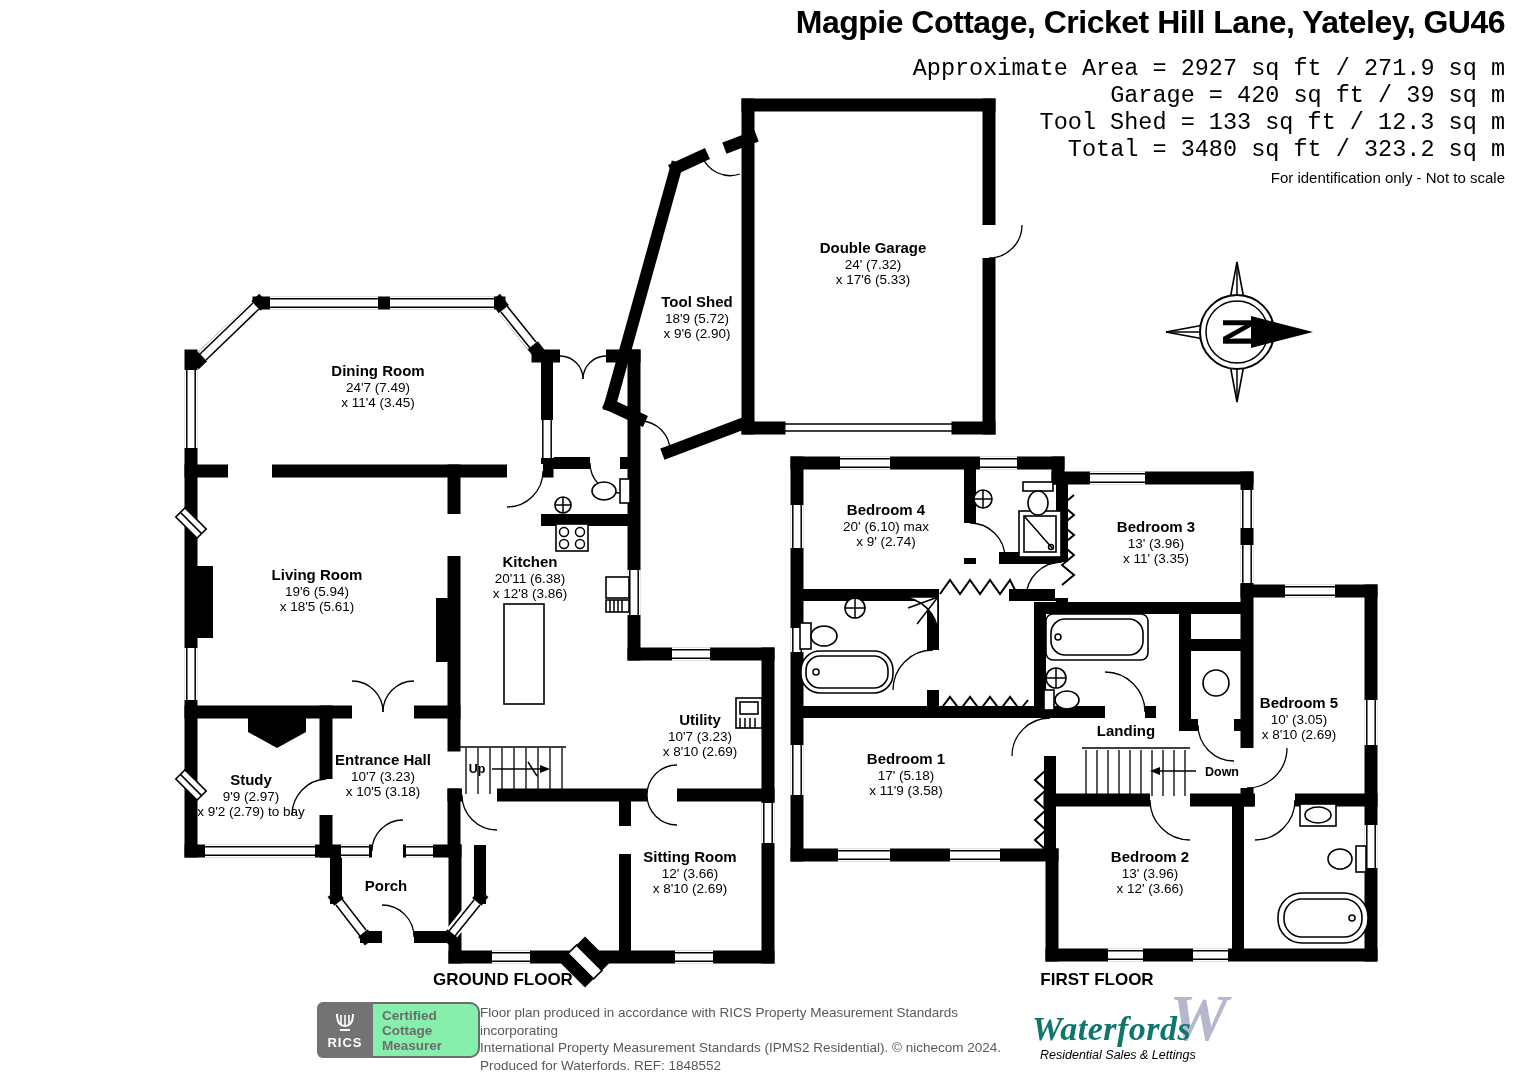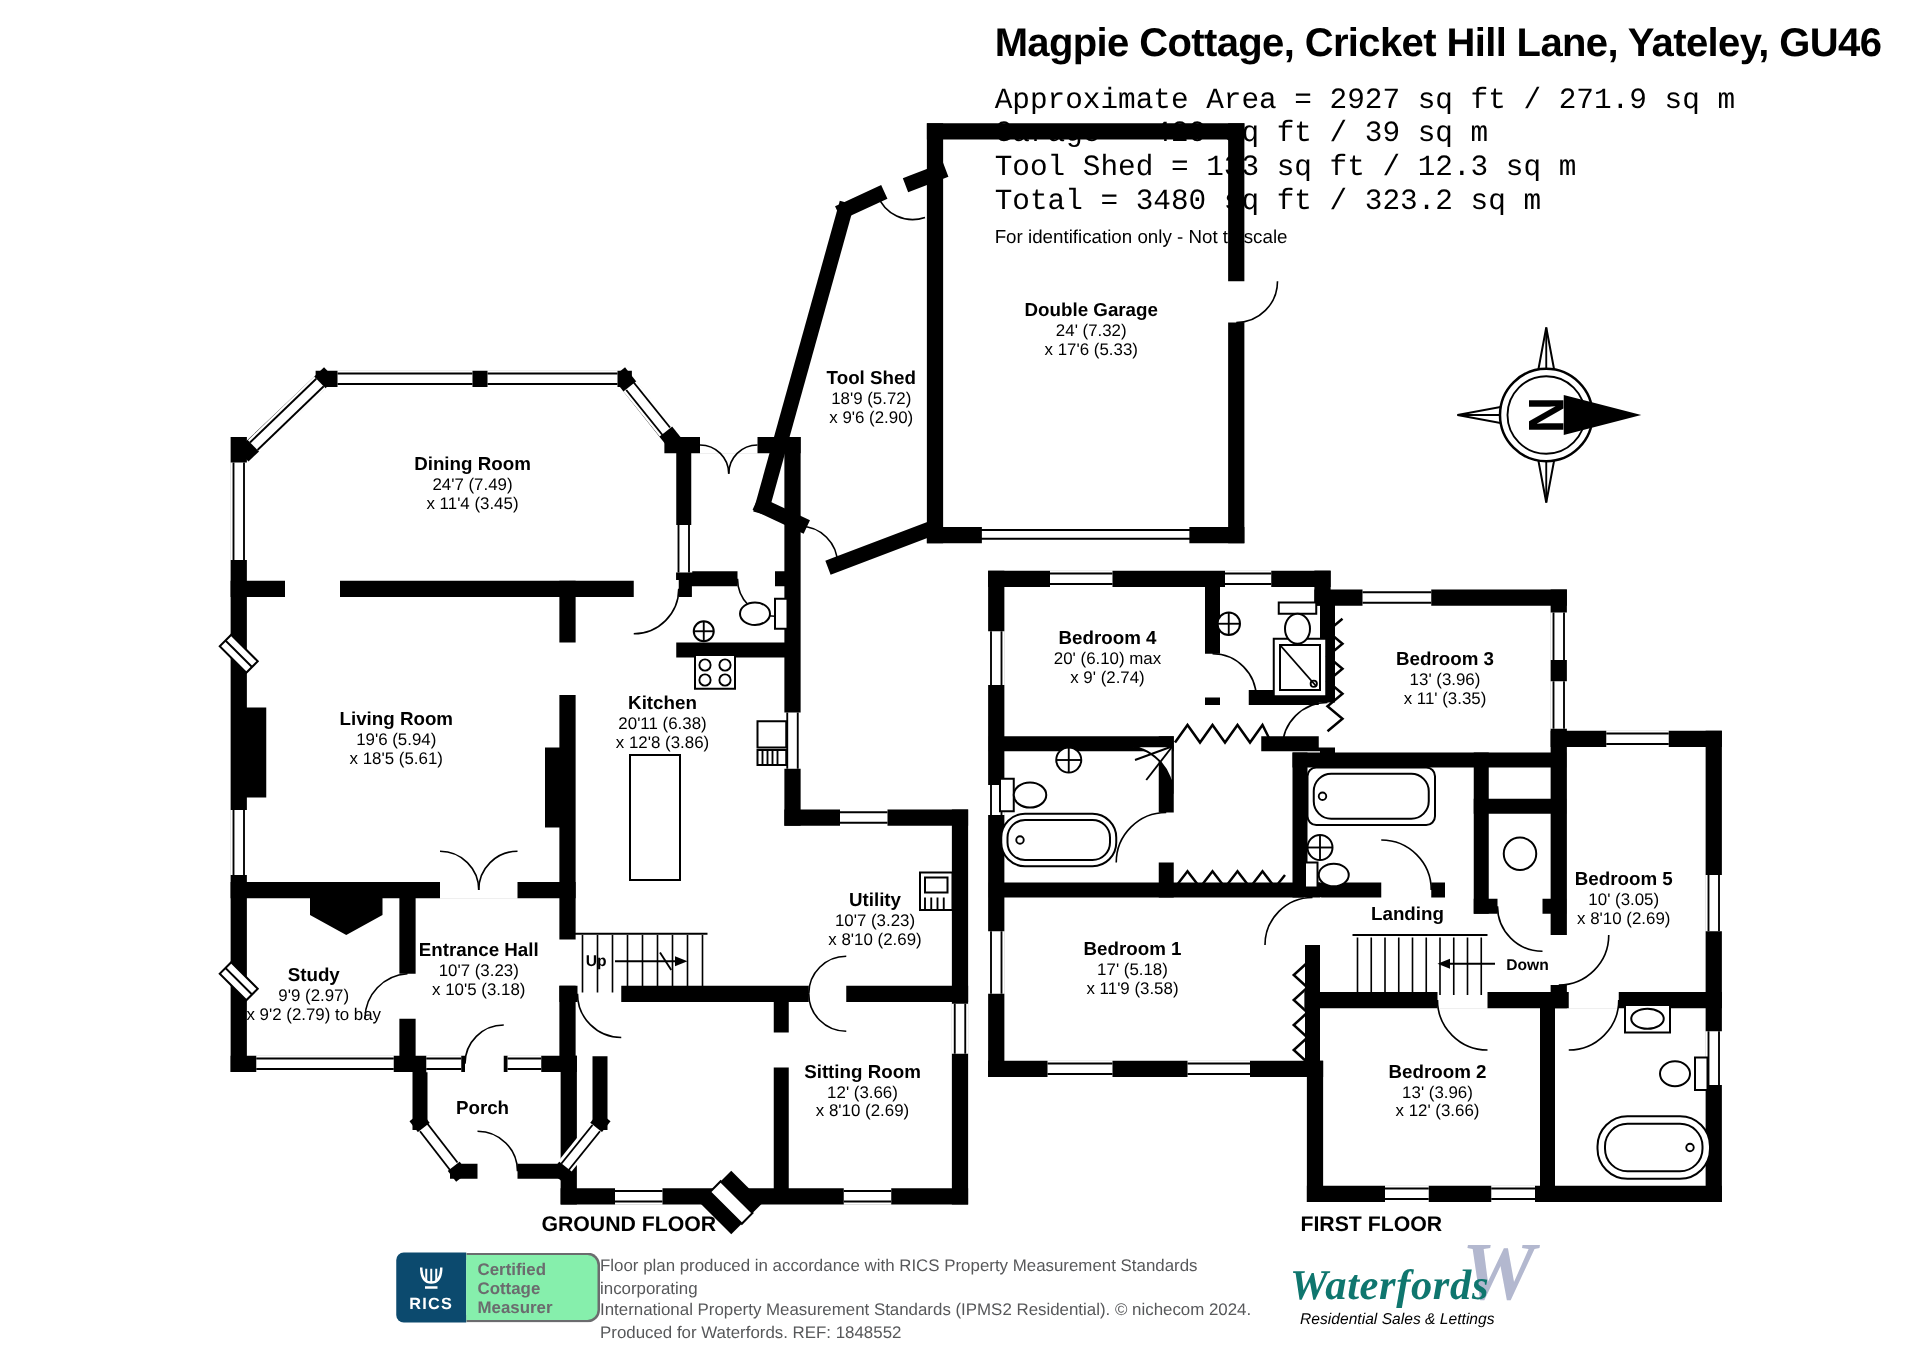--- a/index.html
+++ b/index.html
@@ -17,27 +17,27 @@
   .zig{fill:none;stroke:#000;stroke-width:2;stroke-linejoin:miter}
   .tread{stroke:#000;stroke-width:1.3}
   .blk{fill:#000}
   text{fill:#000}
   .rname{font-weight:bold;font-size:15px;text-anchor:middle}
   .rdim{font-size:13.5px;text-anchor:middle}
   .flabel{font-weight:bold;font-size:17px;text-anchor:middle}
   .stxt{font-weight:bold;font-size:12.5px;text-anchor:middle}
   .ntxt{font-weight:bold;font-size:40px;text-anchor:middle}
   
-  .hdr{position:absolute;top:16px;right:22px;text-align:left;}
+  .hdr{position:absolute;top:4px;right:22px;text-align:right;}
   .hdr h1{margin:0 0 14px 0;font-size:32px;font-weight:bold;letter-spacing:-0.5px;}
   .hdr .aline{font-size:23.5px;line-height:27px;font-family:Liberation Mono, monospace;}
   .hdr .note{font-size:15px;margin-top:6px;}
   
   .rics{position:absolute;left:317px;top:1002px;display:flex;height:56px;}
-  .rics .dark{width:56px;background:#0c4a6e;border-radius:6px 0 0 6px;display:flex;flex-direction:column;
+  .rics .dark{width:56px;background:#737373;border-radius:6px 0 0 6px;display:flex;flex-direction:column;
               align-items:center;justify-content:center;gap:2px;}
   .rics .dark .brand{color:#fff;font-weight:bold;font-size:13px;letter-spacing:1px;line-height:1;}
   .rics .light{width:96px;border:2.5px solid #6b6c6e;border-left:none;border-radius:0 10px 10px 0;
                display:flex;flex-direction:column;justify-content:center;padding-left:9px;background:#86efac;}
   .rics .light div{font-size:13.5px;font-weight:bold;color:#6b6c6e;line-height:15px;}
   .disc{position:absolute;left:480px;top:1004px;width:545px;font-size:13.5px;color:#57585a;line-height:17.5px;}
   .wfd{position:absolute;left:1032px;top:996px;width:200px;height:70px;}
   .wfd .mono{position:absolute;right:4px;top:-16px;font-family:"Liberation Serif",serif;font-style:italic;
              font-size:66px;color:#b3b8cf;font-weight:bold;}
   .wfd .brand{position:absolute;left:0;top:14px;font-family:"Liberation Serif",serif;font-style:italic;

